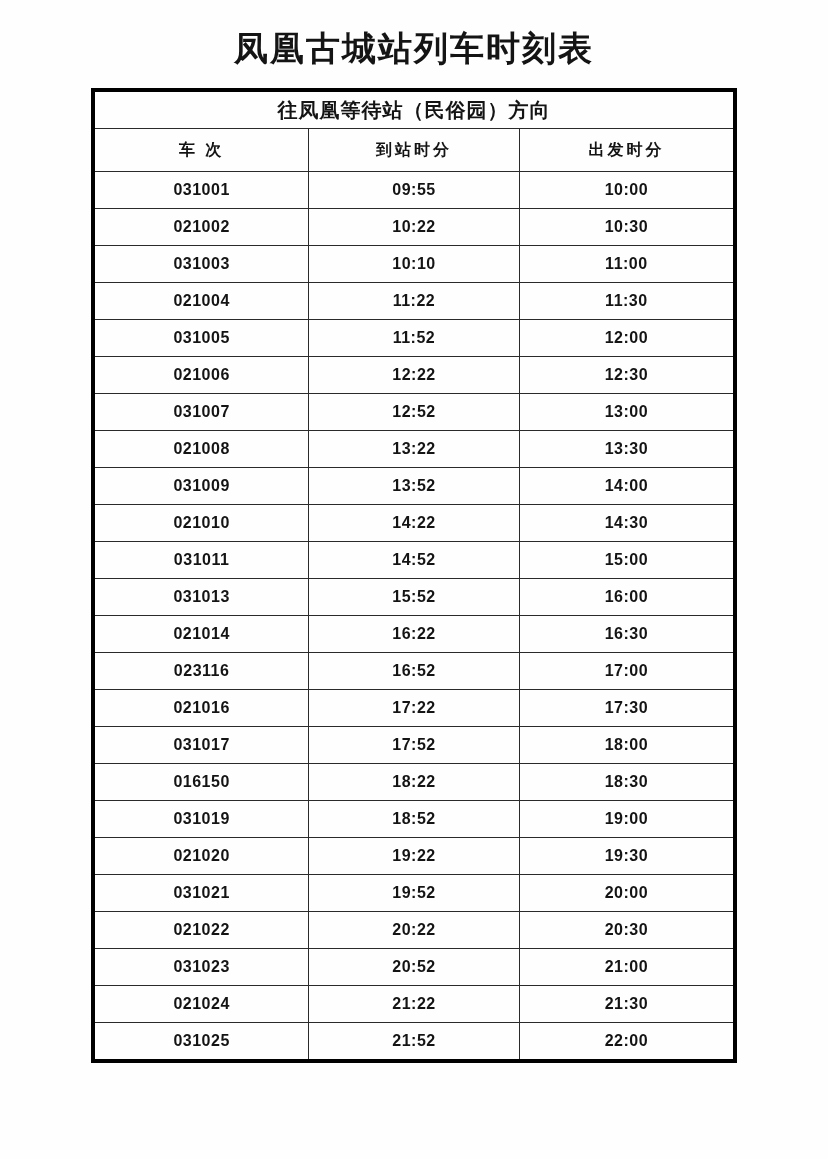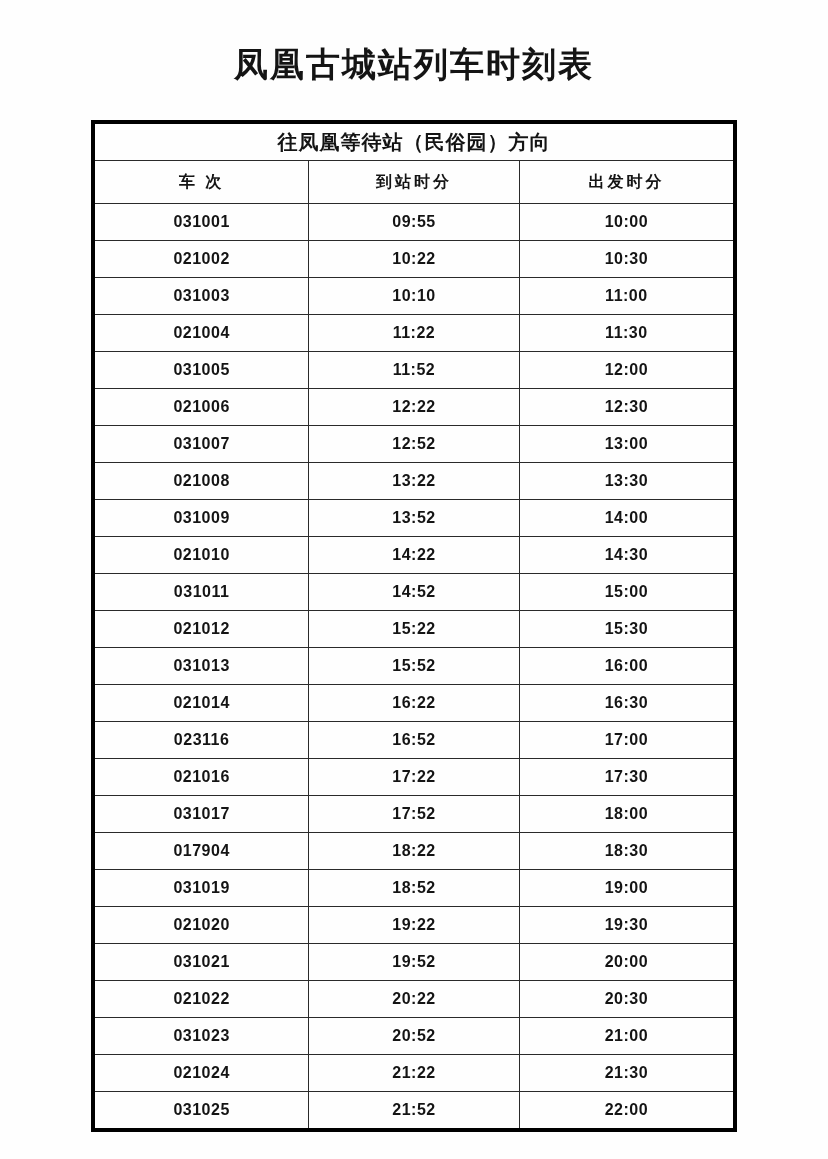--- a/index.html
+++ b/index.html
@@ -17,21 +17,21 @@
     height: 1159px;
     box-sizing: border-box;
     background: #fefefe;
     overflow: hidden;
   }
   .page-title {
     text-align: center;
     font-size: 34px;
     font-weight: 800;
     letter-spacing: 2px;
-    margin: 16px;
+    margin: 0;
     padding: 26px 0 16px 0;
     color: #141414;
   }
   table.timetable {
     width: 646px;
     margin: 0 auto;
     border-collapse: collapse;
     border: 4px solid #000000;
     table-layout: fixed;
   }
@@ -138,25 +138,20 @@
           <td>021010</td>
           <td>14:22</td>
           <td>14:30</td>
         </tr>
         <tr class="data-row">
           <td>031011</td>
           <td>14:52</td>
           <td>15:00</td>
         </tr>
         <tr class="data-row">
-          <td>021012</td>
-          <td>15:22</td>
-          <td>15:30</td>
-        </tr>
-        <tr class="data-row">
           <td>031013</td>
           <td>15:52</td>
           <td>16:00</td>
         </tr>
         <tr class="data-row">
           <td>021014</td>
           <td>16:22</td>
           <td>16:30</td>
         </tr>
         <tr class="data-row">
@@ -168,21 +163,21 @@
           <td>021016</td>
           <td>17:22</td>
           <td>17:30</td>
         </tr>
         <tr class="data-row">
           <td>031017</td>
           <td>17:52</td>
           <td>18:00</td>
         </tr>
         <tr class="data-row">
-          <td>017904</td>
+          <td>016150</td>
           <td>18:22</td>
           <td>18:30</td>
         </tr>
         <tr class="data-row">
           <td>031019</td>
           <td>18:52</td>
           <td>19:00</td>
         </tr>
         <tr class="data-row">
           <td>021020</td>

